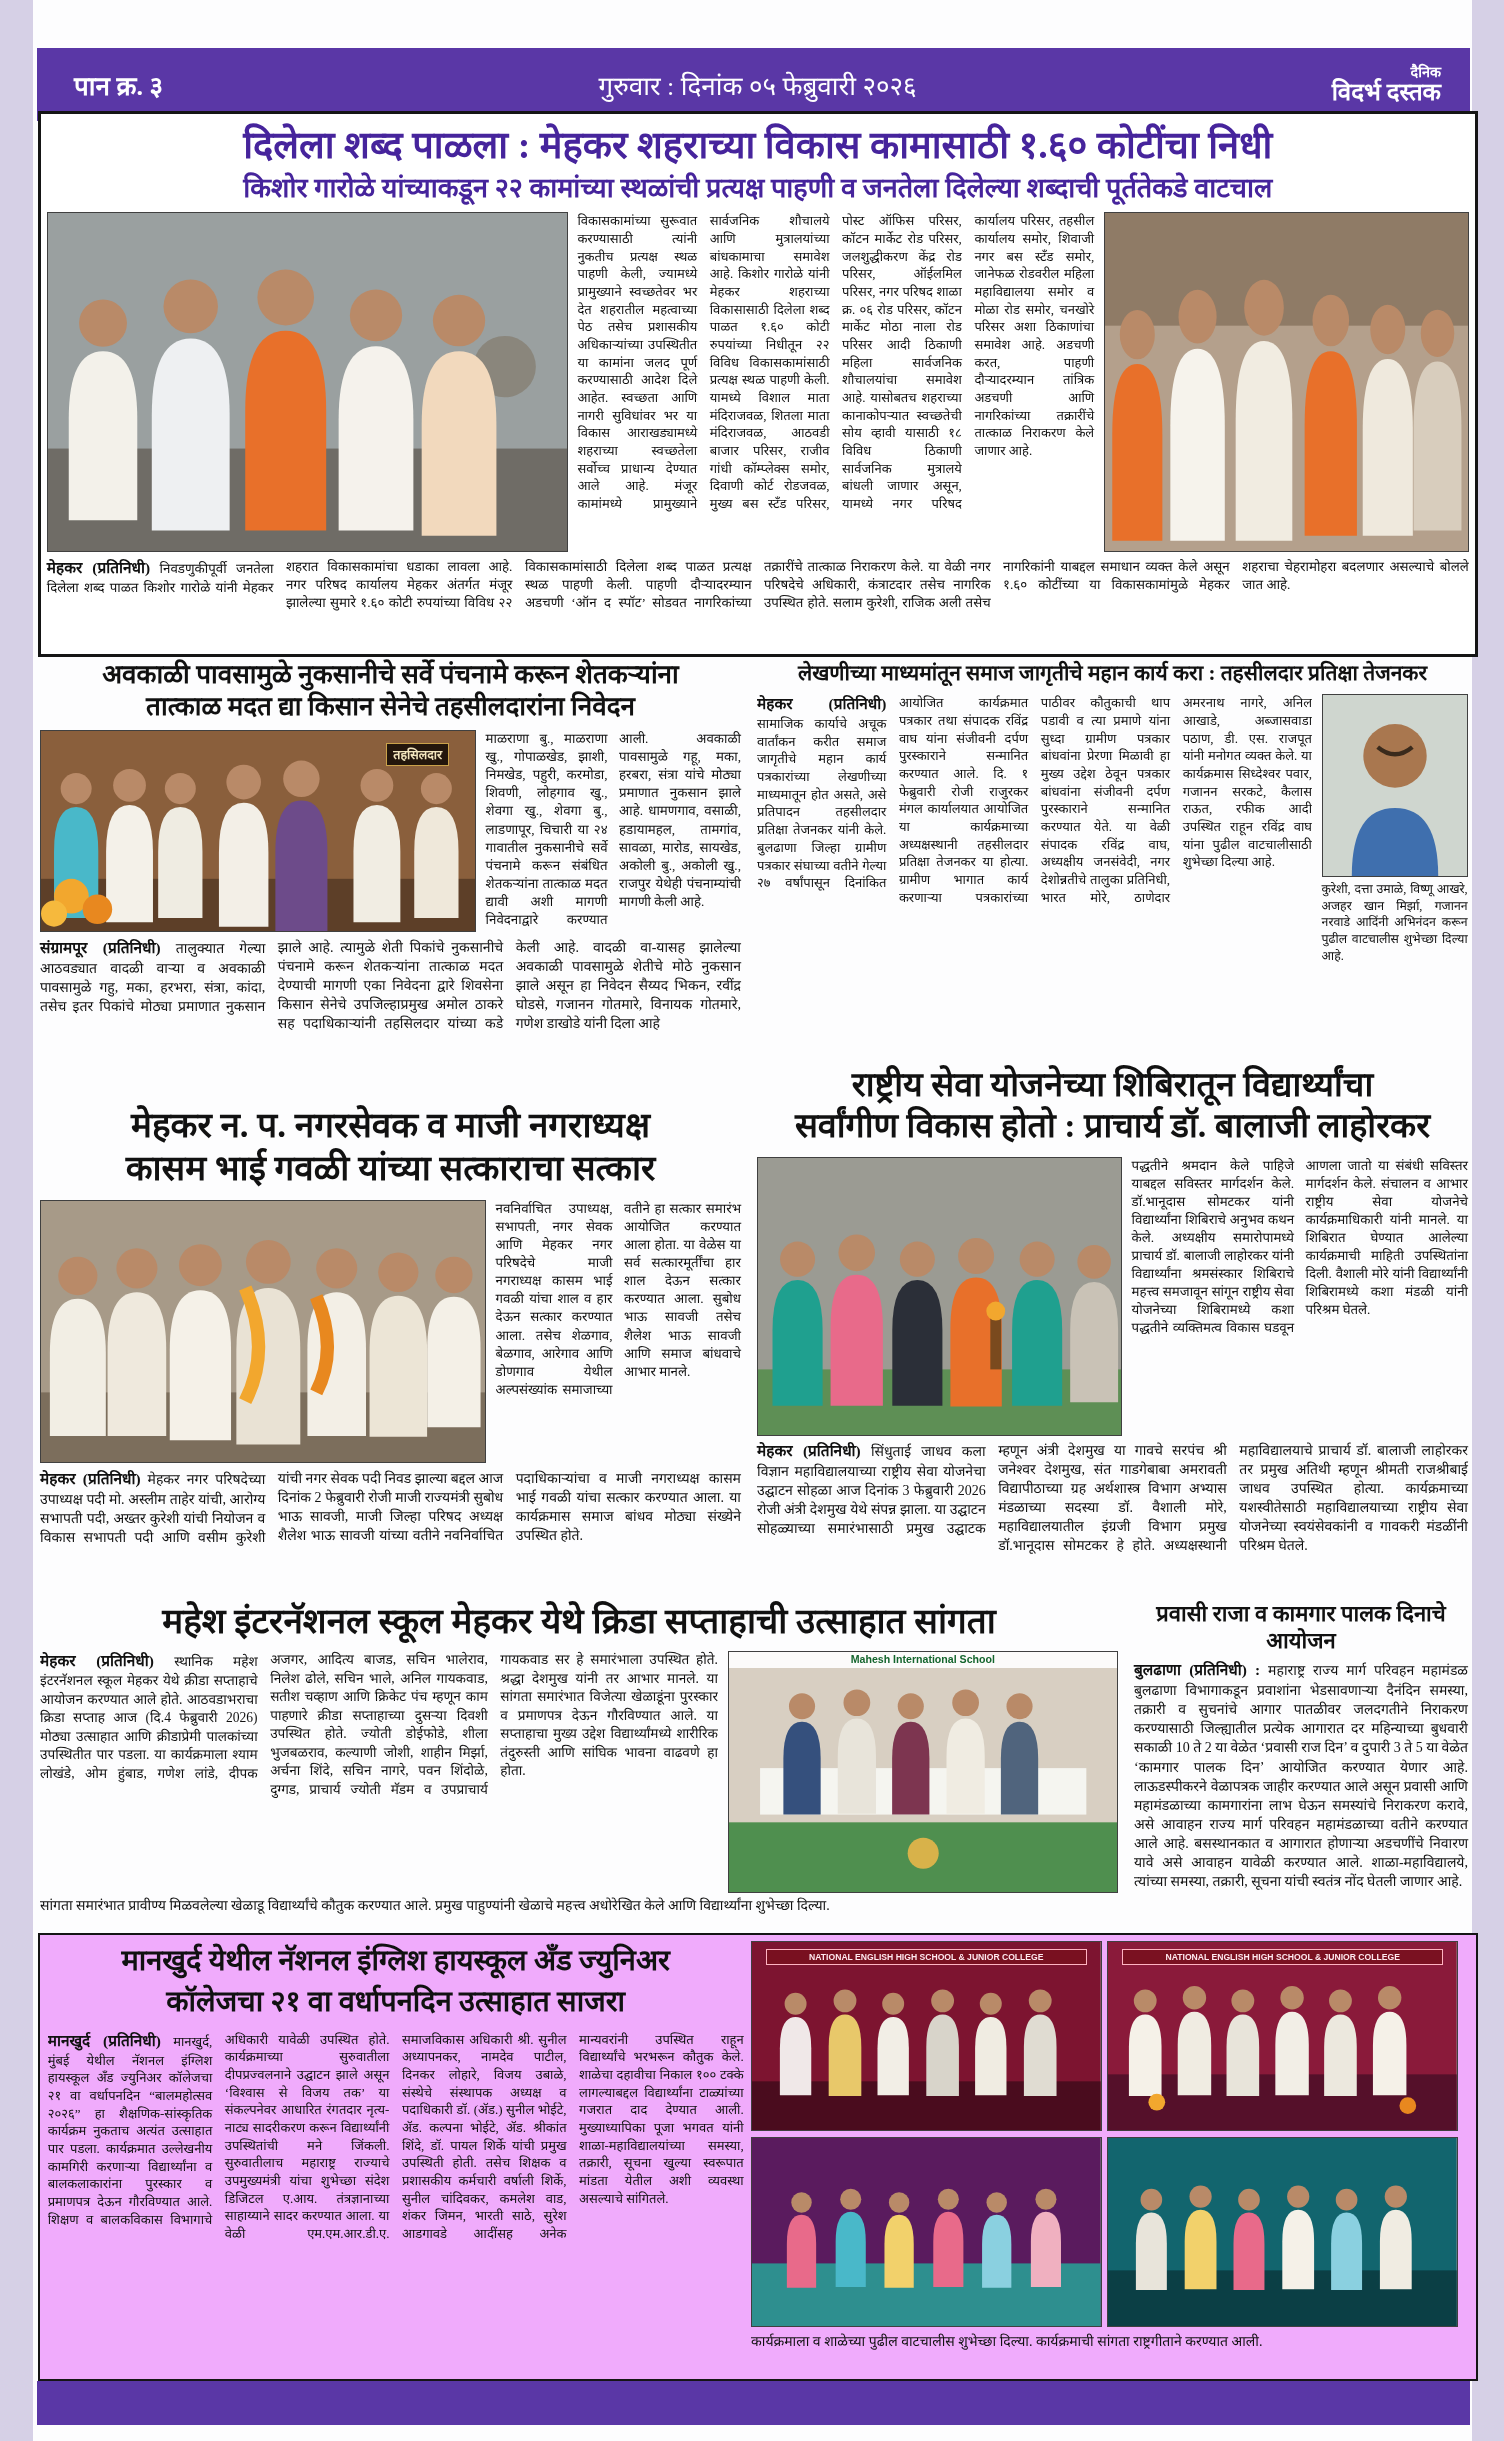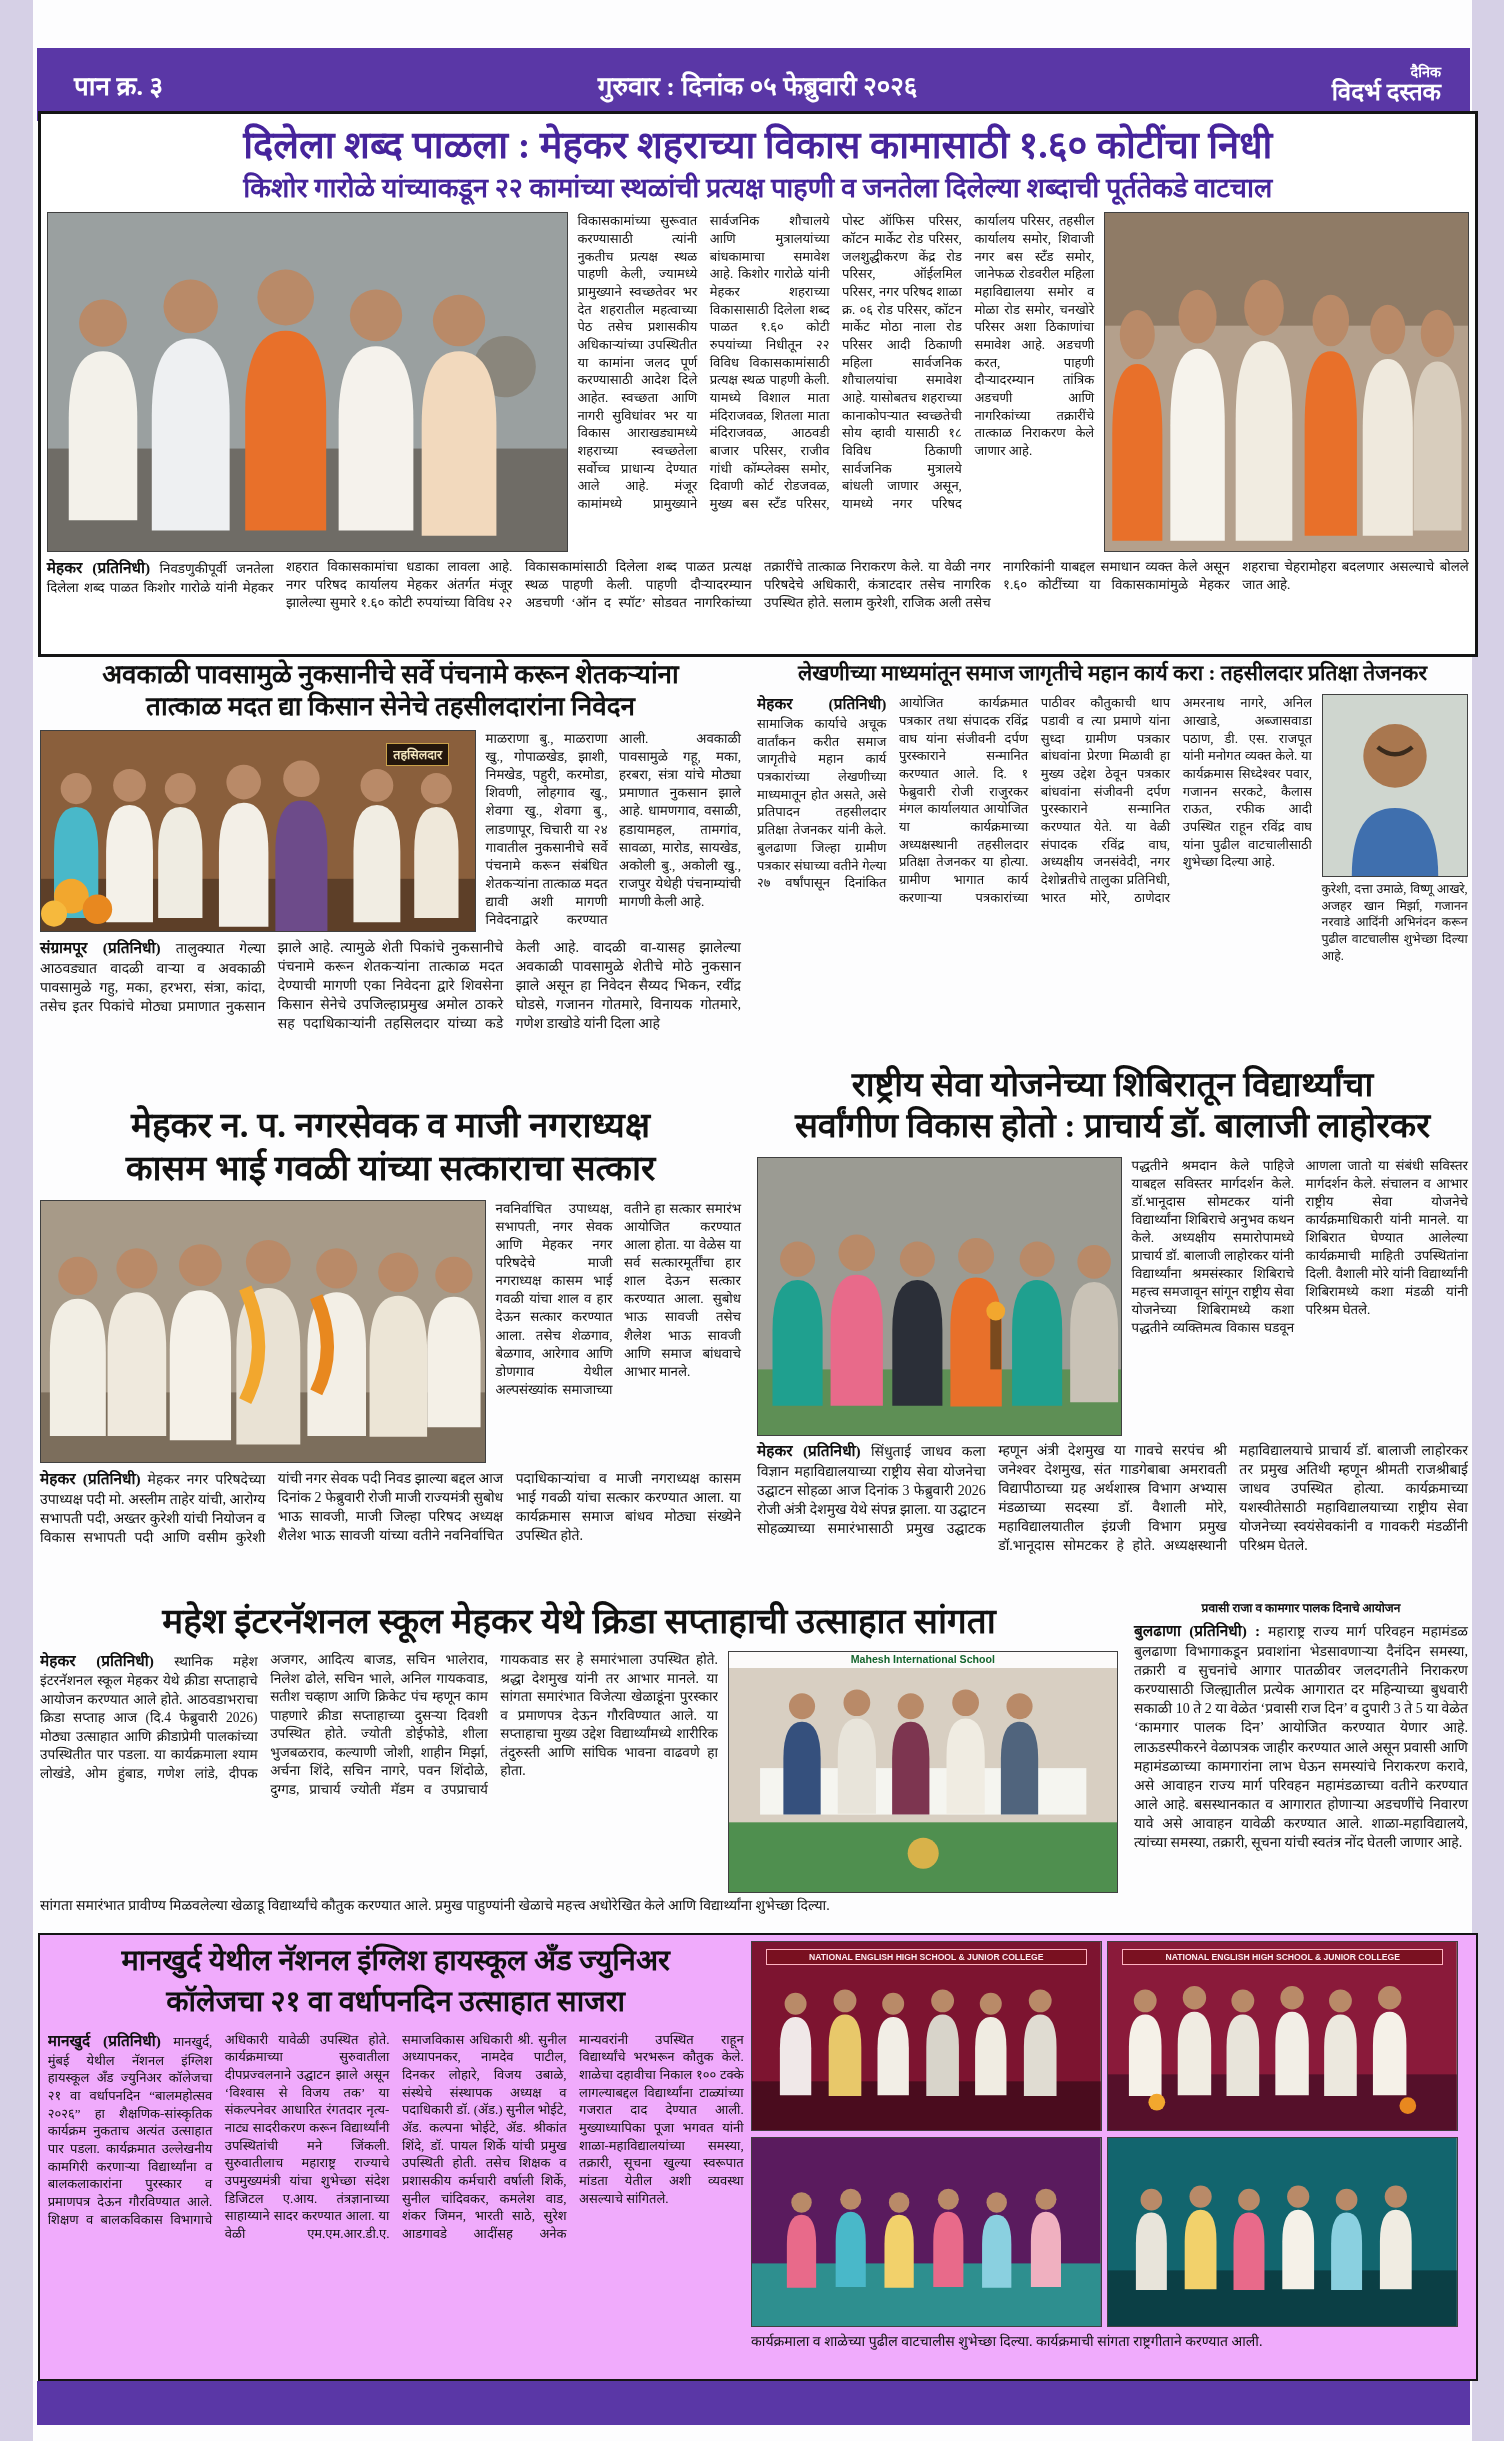--- a/index.html
+++ b/index.html
@@ -3,21 +3,21 @@
 <meta charset="utf-8">
 <style>
   html,body{margin:0;padding:0;background:#c9c2dd;}
   .canvas{position:relative;width:1504px;height:2441px;margin:0 auto;background:#d6d0e6;
           font-family:"Liberation Serif",serif;color:#111;overflow:hidden;}
   .inner{position:absolute;left:33px;top:0;width:1439px;height:2441px;background:#fdfdfe;}
   .abs{position:absolute;}
   .band{background:#5a37a6;color:#fff;display:flex;align-items:center;}
   .band .cell{flex:1;}
   .hdr-left{font-size:26px;font-weight:bold;padding-left:37px;text-align:left;}
-  .hdr-mid{font-size:26px;font-weight:bold;text-align:center;}
+  .hdr-mid{font-size:26px;font-weight:normal;text-align:center;}
   .hdr-right{text-align:right;padding-right:29px;line-height:1.0;}
   .brand-top{font-size:14.4px;font-weight:bold;display:block;}
   .brand-name{font-size:24px;font-weight:bold;display:block;}
   .box1{border:3.8px solid #151515;background:#fff;}
   .box2{border:2.9px solid #151515;background:#f0abfc;}
   .hl{font-weight:bold;text-align:center;line-height:1.22;}
   .purple{color:#46249c;}
   .body-t{font-size:13.6px;line-height:1.36;text-align:justify;word-break:break-word;}
   .cols2{column-count:2;column-gap:11.5px;}
   .cols3{column-count:3;column-gap:12.5px;}
@@ -218,21 +218,21 @@
           <use href="#prs" transform="translate(70,10) scale(0.8)" style="color:#50647d"></use>
           <circle cx="50" cy="52" r="4" fill="#d8b24a"></circle>
         </svg>
         <div class="ph-banner" style="height:15.4px;font-size:10.6px;line-height:15.4px;">Mahesh International School</div>
       </div>
     </div>
     <div class="caption" style="margin-top:5.8px;">सांगता समारंभात प्रावीण्य मिळवलेल्या खेळाडू विद्यार्थ्यांचे कौतुक करण्यात आले. प्रमुख पाहुण्यांनी खेळाचे महत्त्व अधोरेखित केले आणि विद्यार्थ्यांना शुभेच्छा दिल्या.</div>
   </div>
 
   <div class="abs" style="left:1134px;top:1601px;width:334px;height:329px;">
-    <div class="hl" style="font-size:12px;text-align:center;">प्रवासी राजा व कामगार पालक दिनाचे आयोजन</div>
+    <div class="hl" style="font-size:22px;text-align:center;">प्रवासी राजा व कामगार पालक दिनाचे आयोजन</div>
     <div class="body-t" style="margin-top:5.8px;font-size:14px;">
       <span class="by">बुलढाणा (प्रतिनिधी) :</span>
       <span>महाराष्ट्र राज्य मार्ग परिवहन महामंडळ बुलढाणा विभागाकडून प्रवाशांना भेडसावणाऱ्या दैनंदिन समस्या, तक्रारी व सुचनांचे आगार पातळीवर जलदगतीने निराकरण करण्यासाठी जिल्ह्यातील प्रत्येक आगारात दर महिन्याच्या बुधवारी सकाळी 10 ते 2 या वेळेत ‘प्रवासी राज दिन’ व दुपारी 3 ते 5 या वेळेत ‘कामगार पालक दिन’ आयोजित करण्यात येणार आहे. लाऊडस्पीकरने वेळापत्रक जाहीर करण्यात आले असून प्रवासी आणि महामंडळाच्या कामगारांना लाभ घेऊन समस्यांचे निराकरण करावे, असे आवाहन राज्य मार्ग परिवहन महामंडळाच्या वतीने करण्यात आले आहे. बसस्थानकात व आगारात होणाऱ्या अडचणींचे निवारण यावे असे आवाहन यावेळी करण्यात आले. शाळा-महाविद्यालये, त्यांच्या समस्या, तक्रारी, सूचना यांची स्वतंत्र नोंद घेतली जाणार आहे.</span>
     </div>
   </div>
 
   <div class="abs box2" style="left:38px;top:1933px;width:1424px;height:432px;padding:5.8px;">
     <div style="position:absolute;left:7.7px;top:7.7px;width:696px;">
       <div class="hl" style="font-size:29px;">मानखुर्द येथील नॅशनल इंग्लिश हायस्कूल अँड ज्युनिअर</div>
       <div class="hl" style="font-size:29px;margin-top:5.8px;">कॉलेजचा २१ वा वर्धापनदिन उत्साहात साजरा</div>

